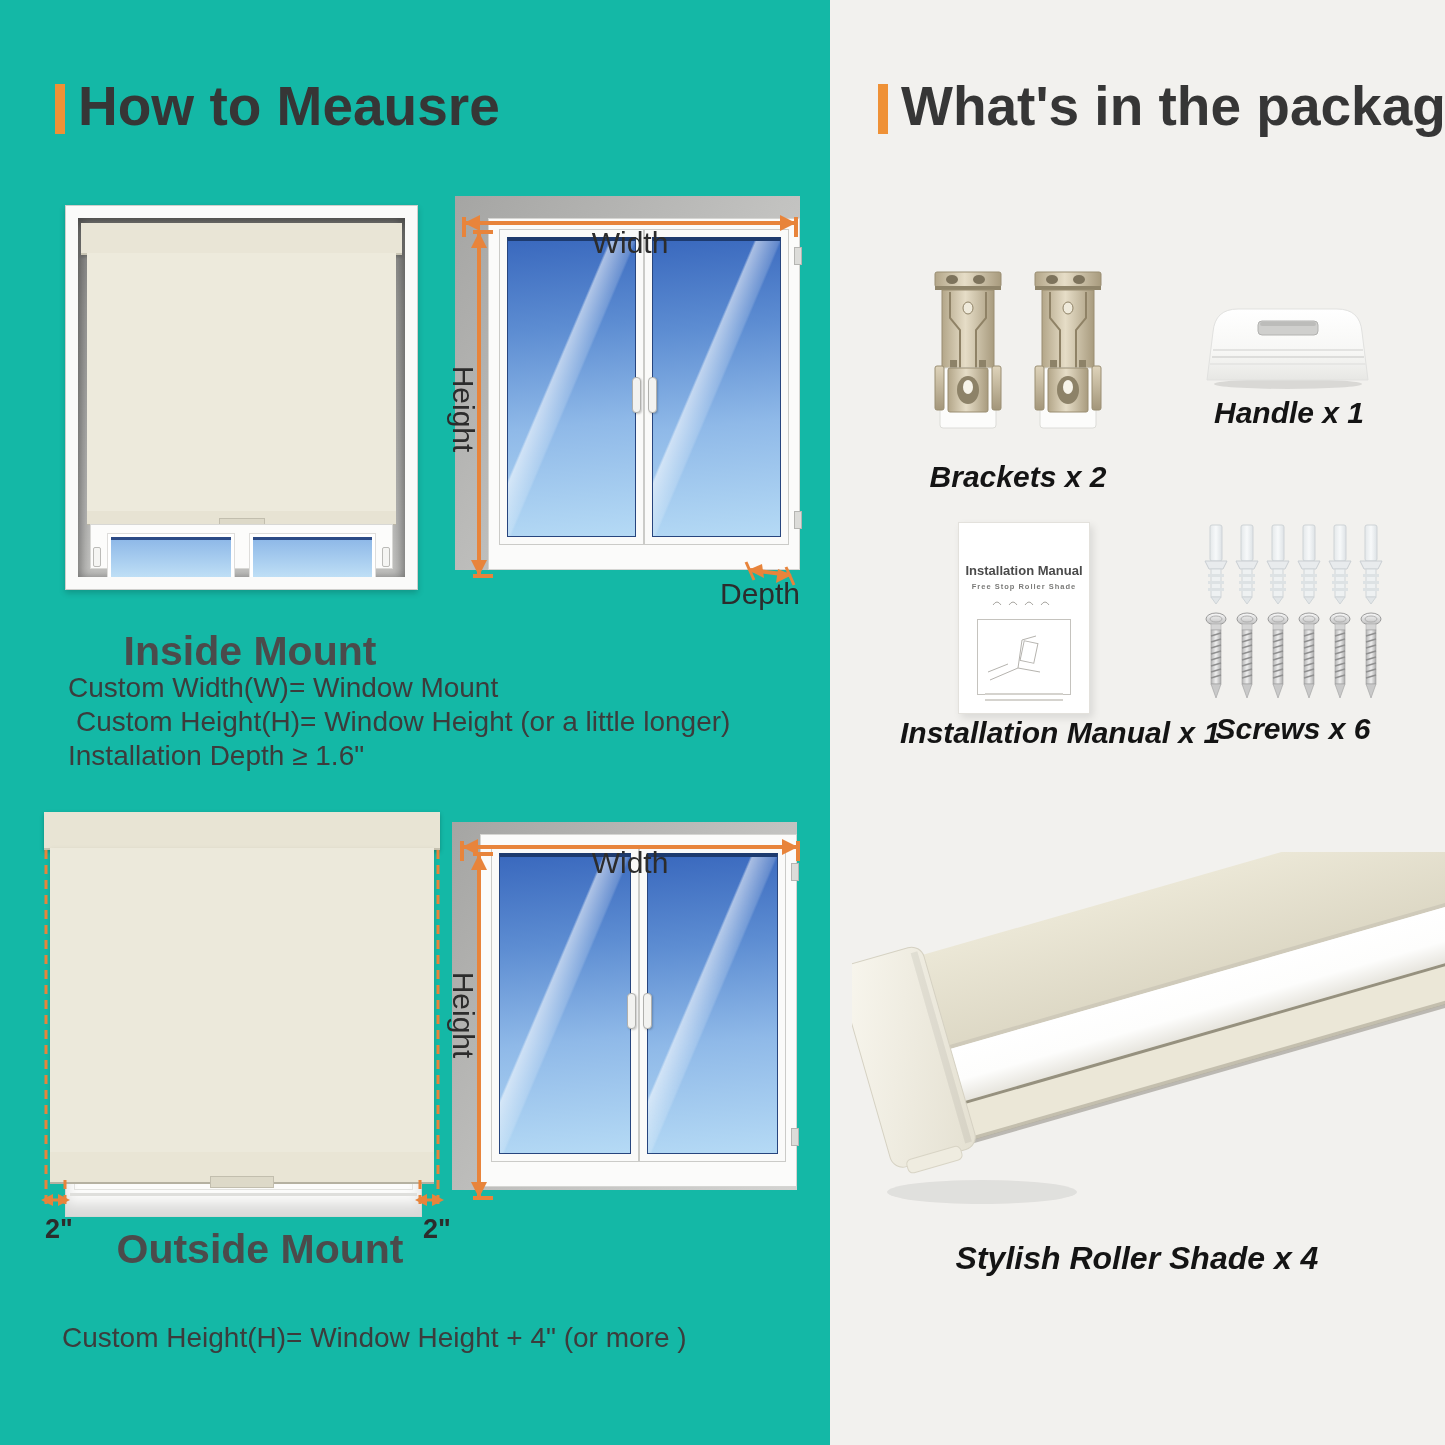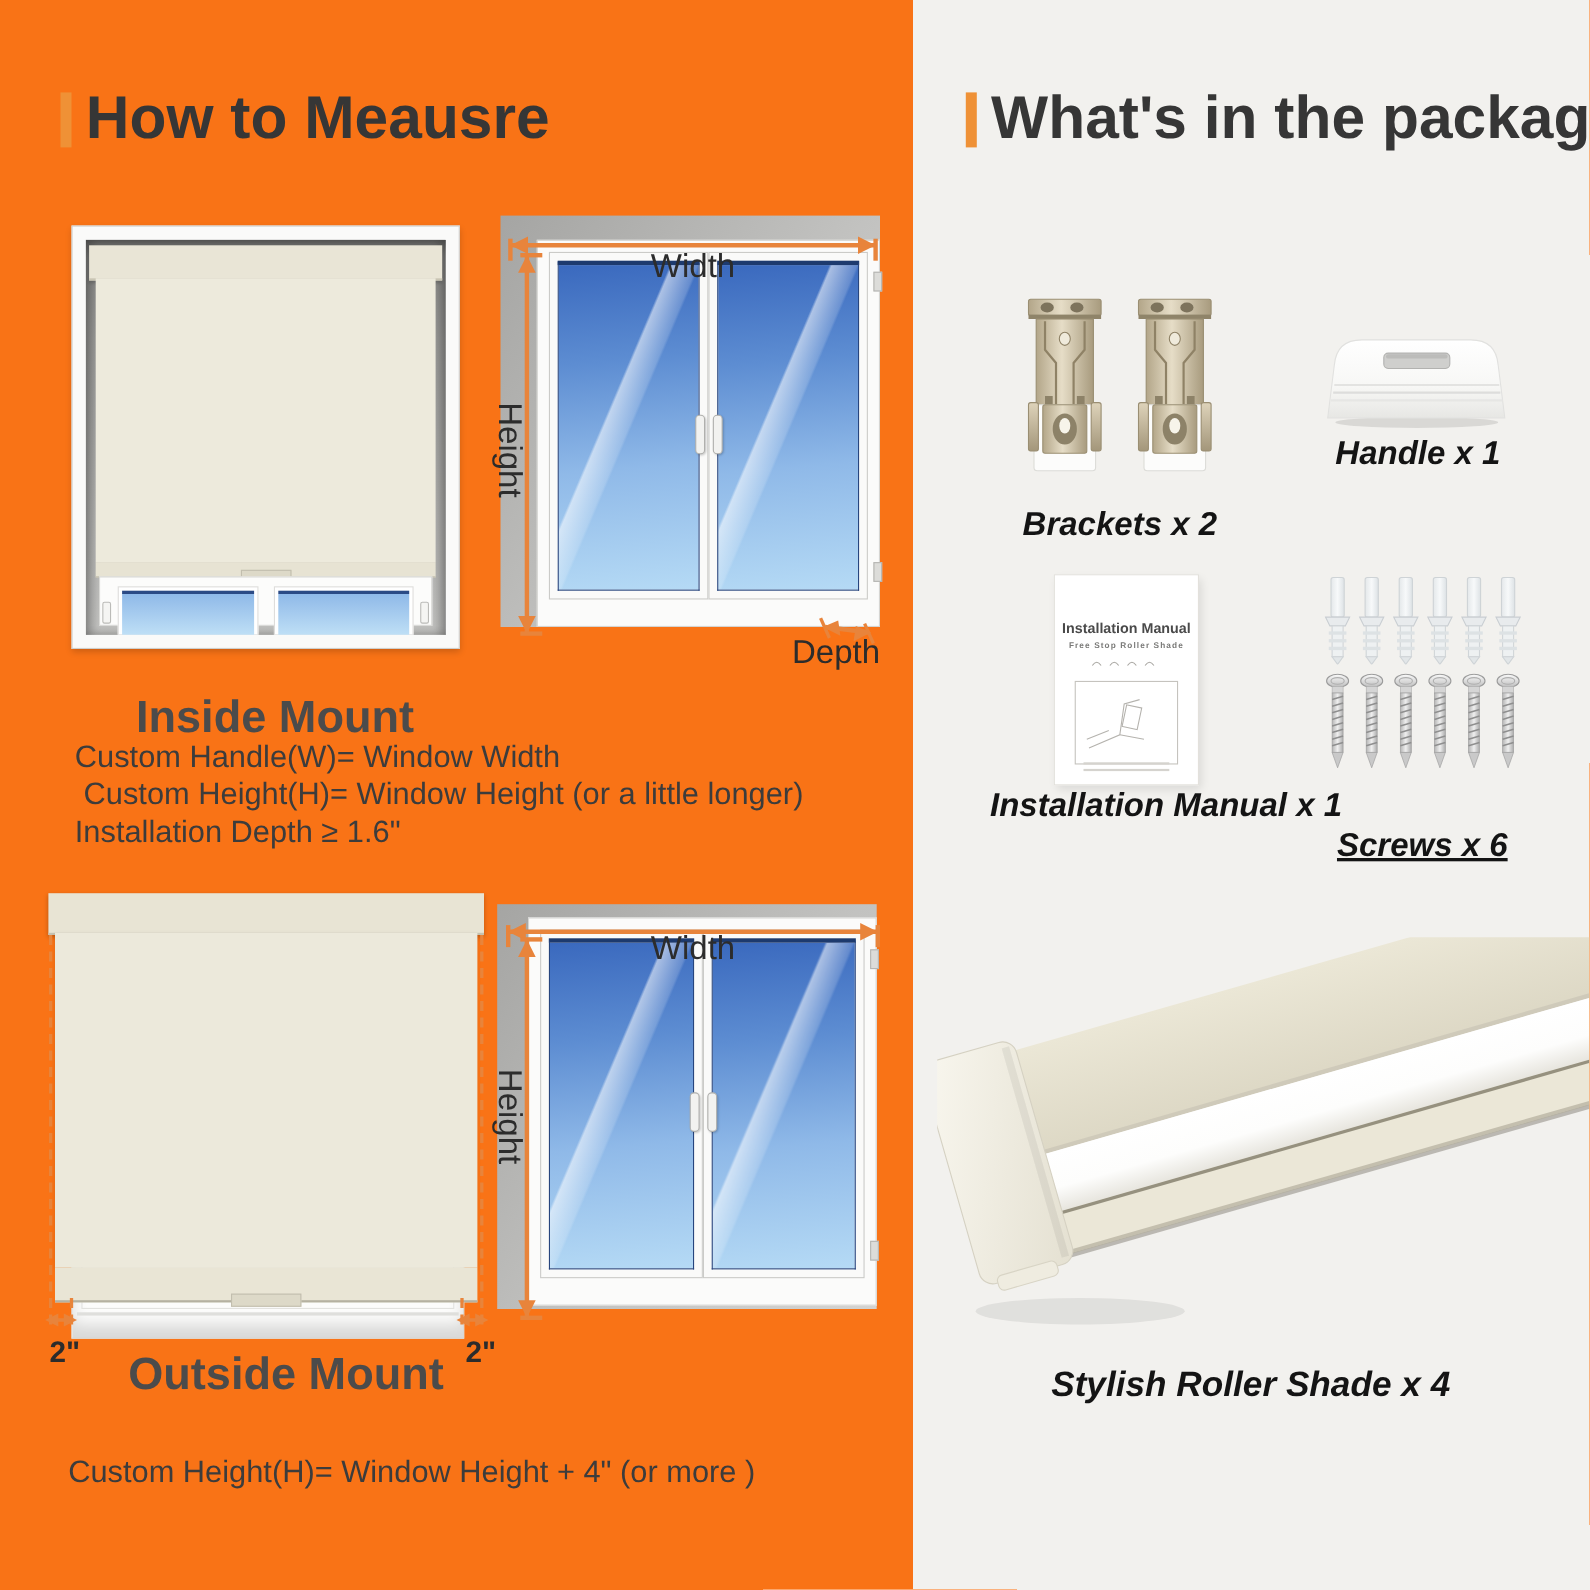--- a/index.html
+++ b/index.html
@@ -1,18 +1,18 @@
 <!DOCTYPE html>
 <html><head>
 <meta charset="utf-8">
 <style>
   html,body{margin:0;padding:0;}
   #root{
     position:relative; width:1445px; height:1445px; overflow:hidden;
-    font-family:"Liberation Sans", sans-serif; background:#f97316;
+    font-family:"Liberation Sans", sans-serif; background:#14b8a6;
   }
   .abs{position:absolute;}
   
   .panel-right{left:830px;top:0;width:615px;height:1445px;background:#f2f1ee;}
   
   .accent-bar{width:10px;height:50px;background:#ef9136;}
   .section-title{font-size:55px;font-weight:700;color:#363636;letter-spacing:0;white-space:nowrap;}
   
   .mount-heading{font-size:41px;font-weight:700;color:#4b4b4b;text-align:center;white-space:nowrap;}
   .body-line{font-size:28px;color:#3c3c3c;white-space:nowrap;}
@@ -165,21 +165,21 @@
       <line x1="346" y1="377" x2="354" y2="395" stroke-width="3"></line>
       <polygon points="308,380 322,374 324,388" stroke="none"></polygon>
       <polygon points="352,385 338,379 336,393" stroke="none"></polygon>
     </g>
   </svg>
   <div class="abs measure-label" style="left:560px;top:226px;width:140px;">Width</div>
   <div class="abs measure-label rot90" style="left:413px;top:392px;width:100px;">Height</div>
   <div class="abs measure-label" style="left:700px;top:577px;width:120px;">Depth</div>
 
   <div class="abs mount-heading" style="left:100px;top:628px;width:300px;">Inside Mount</div>
-  <div class="abs body-line" style="left:68px;top:672px;">Custom Handle(W)= Window Width</div>
+  <div class="abs body-line" style="left:68px;top:672px;">Custom Width(W)= Window Mount</div>
   <div class="abs body-line" style="left:76px;top:706px;">Custom Height(H)= Window Height (or a little longer)</div>
   <div class="abs body-line" style="left:68px;top:740px;">Installation Depth ≥ 1.6"</div>
 
   <div class="abs" style="left:38px;top:800px;width:425px;height:450px;">
     <div class="abs winback2" style="left:27px;top:210px;width:355px;height:205px;">
       <div class="abs" style="left:8px;right:8px;top:8px;bottom:26px;border:1px solid #e2e2df;"></div>
       <div class="abs" style="left:4px;right:4px;bottom:20px;height:3px;background:#dfdfdc;"></div>
     </div>
     <div class="abs cassette2" style="left:6px;top:12px;width:396px;height:36px;"></div>
     <div class="abs fabric2" style="left:12px;top:48px;width:384px;height:304px;"></div>
@@ -478,21 +478,21 @@
             <line x1="6" y1="42" x2="16" y2="39"></line>
             <line x1="6" y1="48" x2="16" y2="45"></line>
             <line x1="6" y1="54" x2="16" y2="51"></line>
             <line x1="6" y1="60" x2="16" y2="57"></line>
             <line x1="6" y1="66" x2="16" y2="63"></line>
           </g>
           <polygon points="6,72 16,72 11,86" fill="#c9c9c9" stroke="#9e9e9e" stroke-width="0.6"></polygon>
         </svg>
     </div>
   </div>
-  <div class="abs item-label" style="left:1193px;top:752px;width:200px;text-decoration:underline;">Screws  x 6</div>
+  <div class="abs item-label" style="left:1193px;top:712px;width:200px;">Screws  x 6</div>
 
   <svg class="abs" style="left:852px;top:852px;" width="593" height="398" viewBox="0 0 593 398">
     <ellipse cx="130" cy="340" rx="95" ry="12" fill="rgba(0,0,0,0.07)"></ellipse>
     <g transform="rotate(-16 120 250)">
       <rect x="70" y="95" width="640" height="98" fill="url(#topFaceG)"></rect>
       <rect x="70" y="189" width="640" height="4" fill="#cfcaba"></rect>
       <rect x="70" y="193" width="640" height="54" fill="url(#rollG)"></rect>
       <rect x="70" y="247" width="640" height="40" fill="#ebe7d7"></rect>
       <rect x="70" y="247" width="640" height="3" fill="#96917f"></rect>
       <rect x="70" y="283" width="640" height="3" fill="#c4bfae"></rect>

